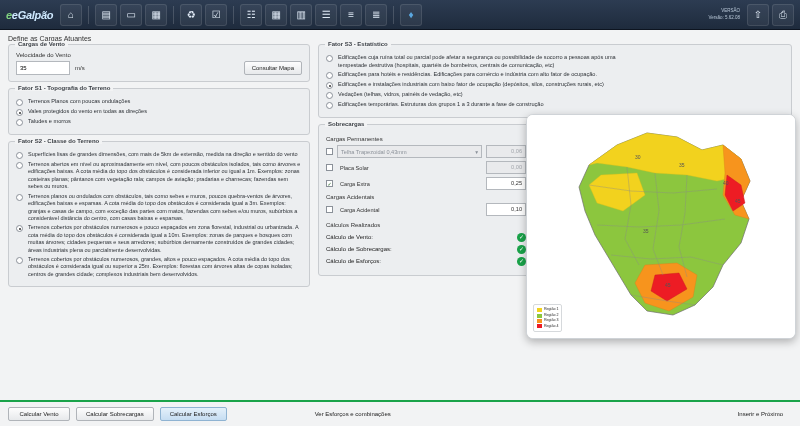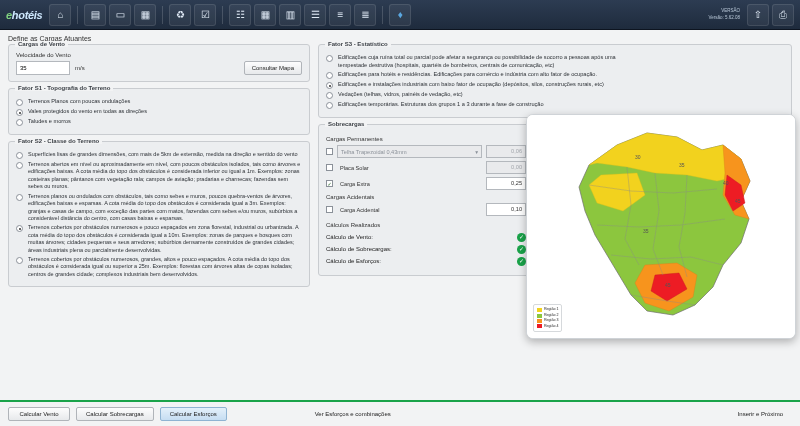--- a/index.html
+++ b/index.html
@@ -261,21 +261,21 @@
   .bt.sel-tab { background: linear-gradient(#e4f0fa, #c6ddf2); border-color: #8fb3d2; }
   .bt.wide { min-width: 108px; }
   .bt.plain { border: none; background: none; }
   .bottom-spacer { flex: 1; }
 </style>
 </head>
 <body>
 
 <div id="toolbar">
   <div class="logo">
-    <span class="g">e</span><span>hotéis</span>
+    <span class="g">e</span><span>eGalpão</span>
   </div>
   <div class="tb-btn">⌂</div>
   <div class="tb-sep"></div>
   <div class="tb-btn">▤</div>
   <div class="tb-btn">▭</div>
   <div class="tb-btn">▦</div>
   <div class="tb-sep"></div>
   <div class="tb-btn">♻</div>
   <div class="tb-btn">☑</div>
   <div class="tb-sep"></div>

